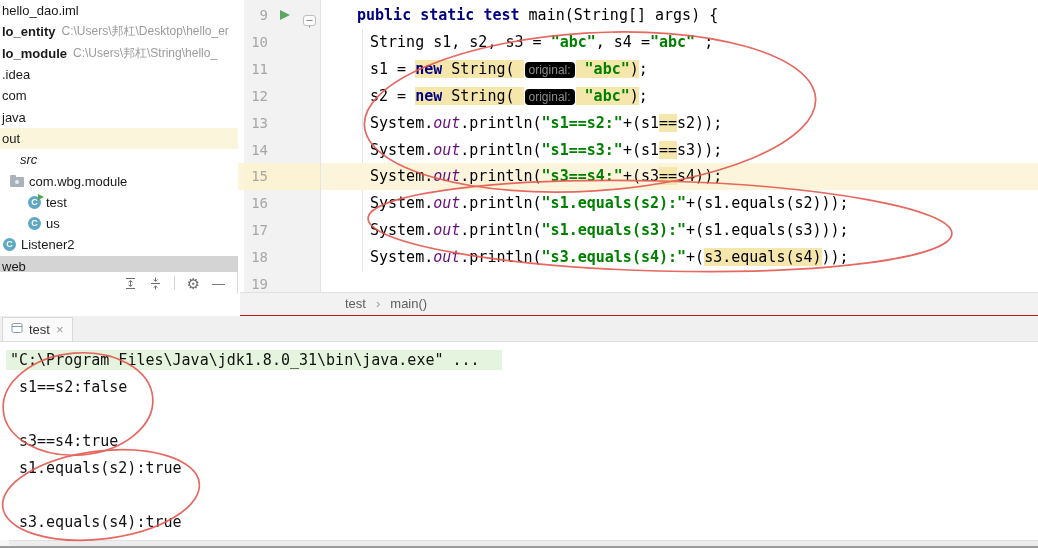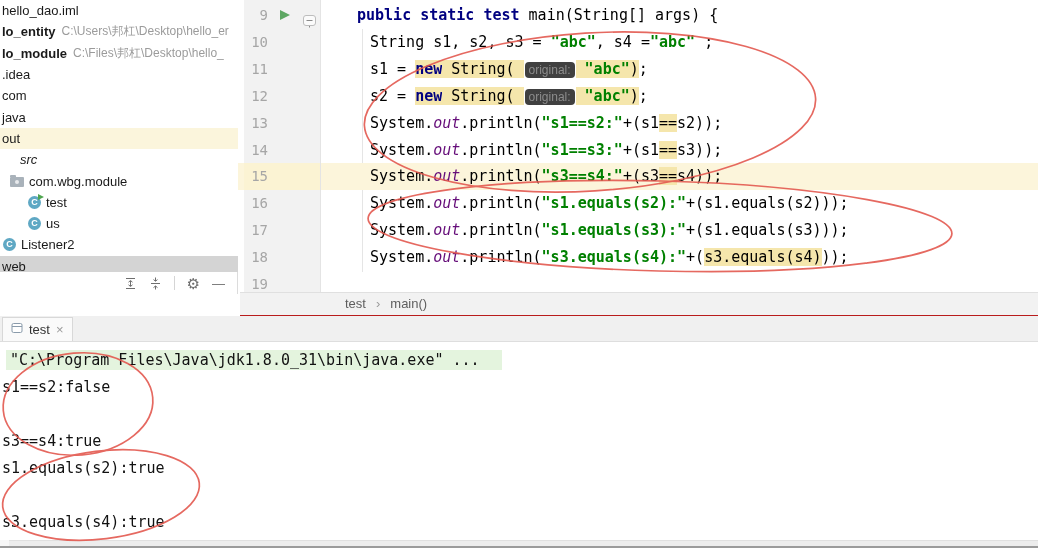--- a/index.html
+++ b/index.html
@@ -47,36 +47,36 @@
   .code-line{position:absolute;left:0;right:0;height:27px;line-height:27px;white-space:pre;
         font-family:"DejaVu Sans Mono",monospace;font-size:15px;color:#000;}
   .code-line.ind0{padding-left:36px;}
   .code-line.ind1{padding-left:49px;}
   .code-line.cur{background:#FCF5DB;}
   .tok.kw{color:#000080;font-weight:bold;}
   .tok.str{color:#008000;font-weight:bold;}
   .tok.fld{color:#660E7A;font-style:italic;}
   .tok.thl{background:#F5E6AC;}
   .tok.hint{font-family:"Liberation Sans",sans-serif;font-size:12px;color:#8C8C8C;
-        background:#404040;border-radius:4px;padding:1px 4px;margin:0 1px;}
+        background:#000000;border-radius:4px;padding:1px 4px;margin:0 1px;}
   
   .crumb-bar{position:absolute;left:240px;top:292px;right:0;height:24px;background:#F2F2F2;
         border-top:1px solid #E0E0E0;border-bottom:1px solid #b91c1c;box-sizing:border-box;
         font-size:13px;color:#5E5E5E;line-height:22px;padding-left:105px;}
   .crumb{margin-right:10px;}
   .crumb-sep{margin-right:10px;color:#9A9A9A;}
   .tab-strip{position:absolute;left:0;top:316px;right:0;height:26px;background:#F0F0F0;
         border-bottom:1px solid #DEDEDE;box-sizing:border-box;}
   .run-tab{position:absolute;left:2px;top:1px;height:24px;background:#FAFAFA;border:1px solid #D8D8D8;
         border-bottom:none;box-sizing:border-box;display:flex;align-items:center;padding:0 8px;gap:6px;font-size:13px;color:#333;}
   .tab-close{color:#9B9B9B;font-size:13px;}
   
   .console{position:absolute;left:0;top:342px;right:0;height:198px;background:#fff;overflow:hidden;}
   .con-row{position:absolute;left:0;right:0;height:24px;line-height:24px;white-space:pre;
-        font-family:"DejaVu Sans Mono",monospace;font-size:15px;color:#111;padding-left:2px;}
+        font-family:"DejaVu Sans Mono",monospace;font-size:15px;color:#111;padding-left:19px;}
   .cmd-hl{background:#E4F4DE;padding:1px 22px 1px 4px;}
   .con-row.first{padding-left:6px;}
   .bottom-bar{position:absolute;left:0;top:540px;right:0;height:8px;background:#EDEDED;border-top:1px solid #E0E0E0;box-sizing:border-box;}
   .bottom-edge{position:absolute;left:0;top:546px;right:0;height:2px;background:#9B9B9B;}
   .bottom-sq{position:absolute;left:0;top:540px;width:9px;height:6px;background:#F7F7F7;}
   .annotations{position:absolute;left:0;top:0;pointer-events:none;z-index:50;}
 </style>
 </head>
 <body>
 
@@ -85,21 +85,21 @@
   <div class="sidebar">
       <div class="tree-item" style="padding-left: 2px;">
         <span class="tlabel">hello_dao.iml</span>
       </div>
       <div class="tree-item" style="padding-left: 2px;">
         <span class="tlabel b">lo_entity</span>
         <span class="tpath">C:\Users\邦杠\Desktop\hello_er</span>
       </div>
       <div class="tree-item" style="padding-left: 2px;">
         <span class="tlabel b">lo_module</span>
-        <span class="tpath">C:\Files\邦杠\Desktop\hello_</span>
+        <span class="tpath">C:\Users\邦杠\String\hello_</span>
       </div>
       <div class="tree-item" style="padding-left: 2px;">
         <span class="tlabel">.idea</span>
       </div>
       <div class="tree-item" style="padding-left: 2px;">
         <span class="tlabel">com</span>
       </div>
       <div class="tree-item" style="padding-left: 2px;">
         <span class="tlabel">java</span>
       </div>

